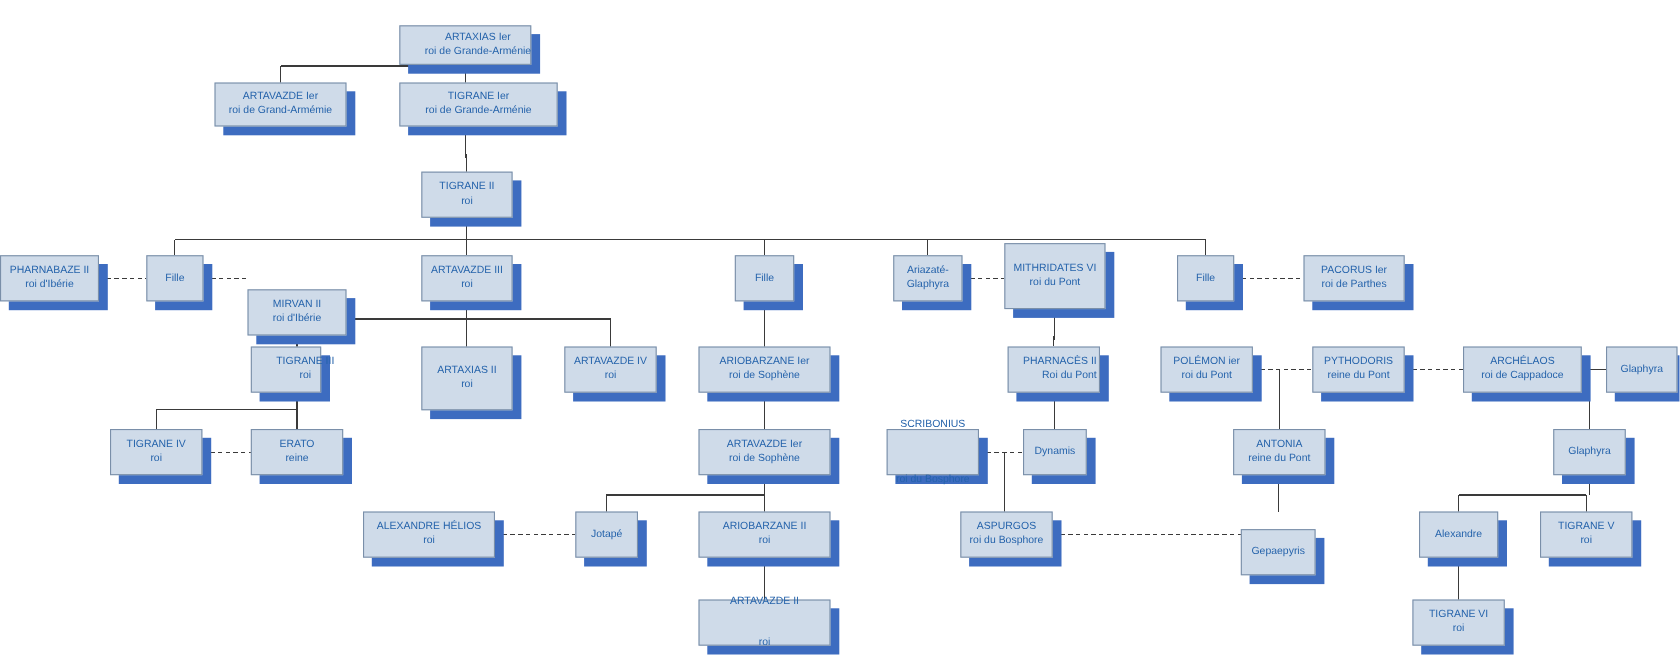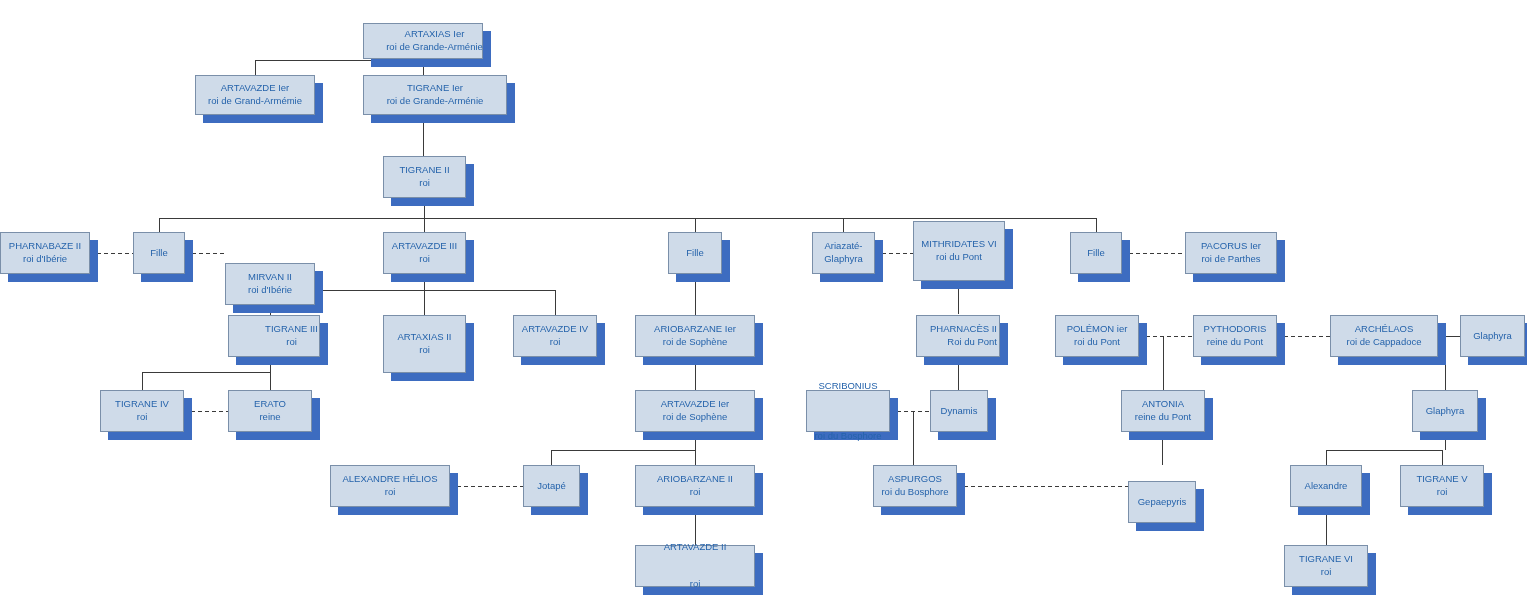--- a/index.html
+++ b/index.html
@@ -135,21 +135,21 @@
         <div class="node-line1">MITHRIDATES VI</div>
         <div class="node-line2">roi du Pont</div>
       </div>
       <div class="node" style="left: 1070px; top: 232px; width: 52px; height: 42px;">
         <div class="node-line1">Fille</div>
       </div>
       <div class="node" style="left: 1185px; top: 232px; width: 92px; height: 42px;">
         <div class="node-line1">PACORUS Ier</div>
         <div class="node-line2">roi de Parthes</div>
       </div>
-      <div class="node" style="left: 228px; top: 315px; width: 92px; height: 42px; padding-left: 37px;">
+      <div class="node" style="left: 228px; top: 315px; width: 64px; height: 42px; padding-left: 37px;">
         <div class="node-line1">TIGRANE III</div>
         <div class="node-line2">roi</div>
       </div>
       <div class="node" style="left: 383px; top: 315px; width: 83px; height: 58px;">
         <div class="node-line1">ARTAXIAS II</div>
         <div class="node-line2">roi</div>
       </div>
       <div class="node" style="left: 513px; top: 315px; width: 84px; height: 42px;">
         <div class="node-line1">ARTAVAZDE IV</div>
         <div class="node-line2">roi</div>

